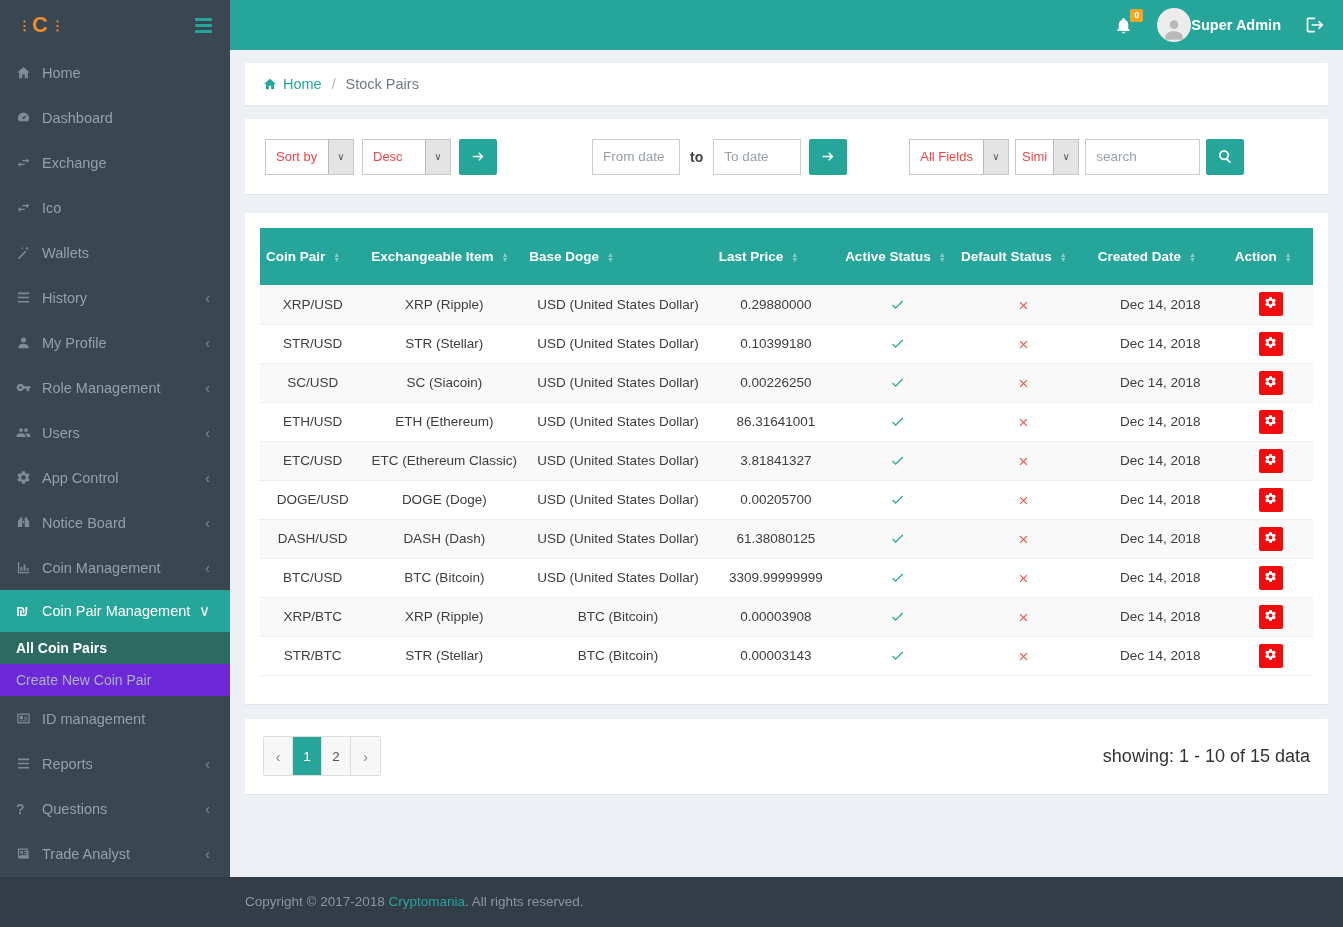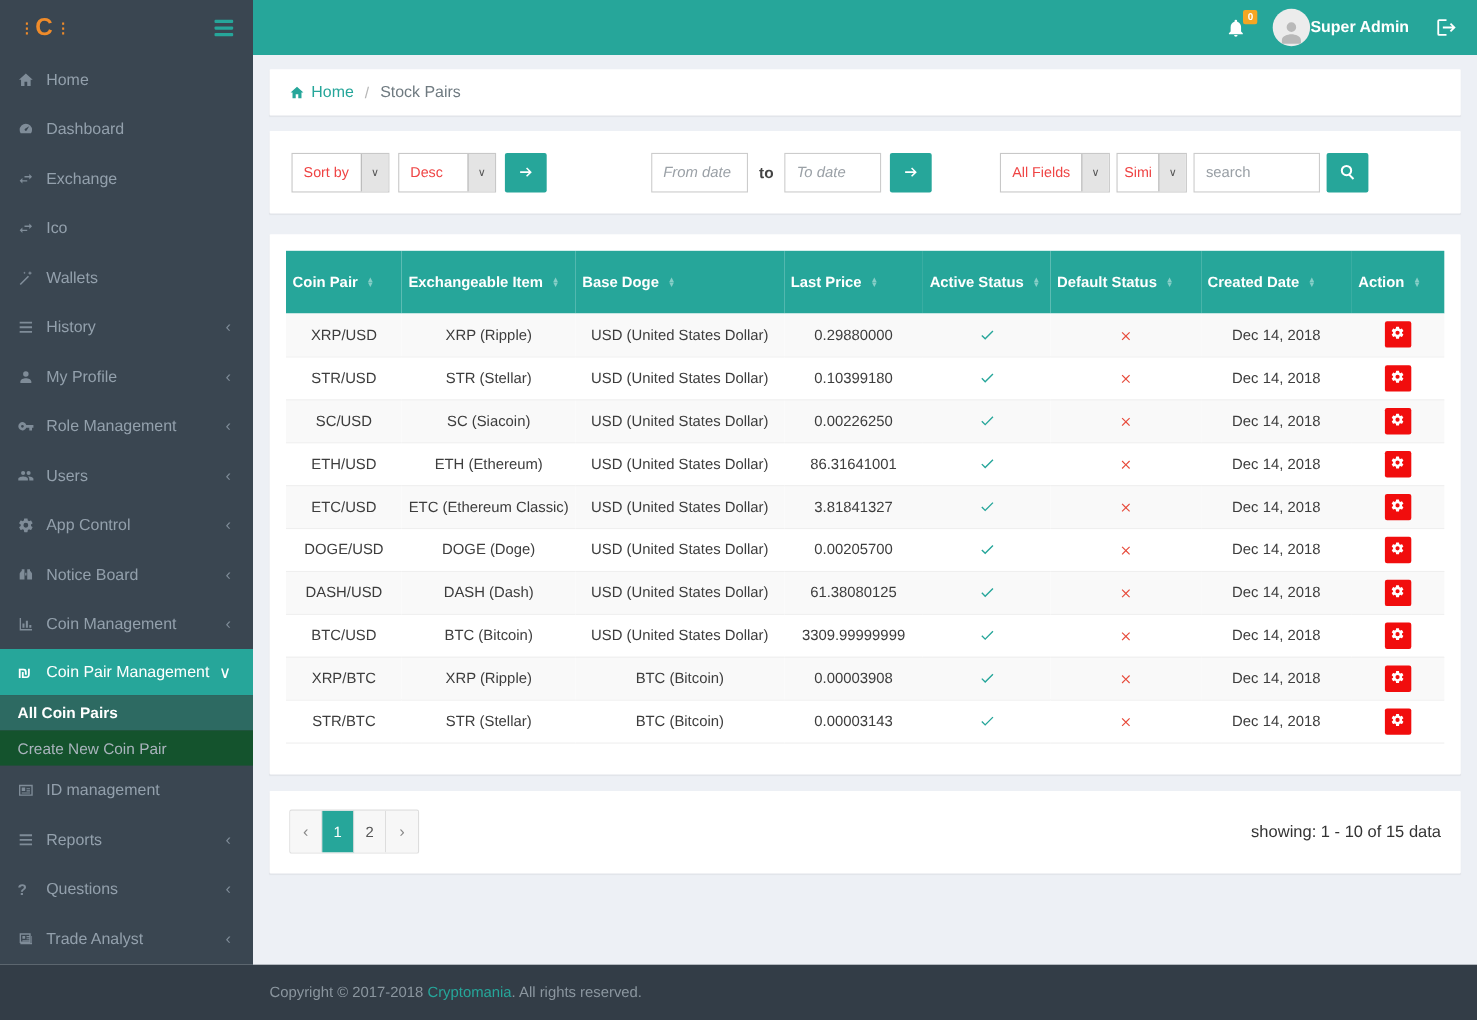--- a/index.html
+++ b/index.html
@@ -18,21 +18,21 @@
   .hamburger{display:flex; flex-direction:column; gap:3px; cursor:pointer;}
   .hamburger i{display:block; width:17px; height:3px; background:var(--accent); border-radius:1px;}
   .nav-item{height:45px; display:flex; align-items:center; padding:0 16px; color:#93a0ac; font-size:14.5px; cursor:pointer;}
   .nav-item .nav-icon{width:26px; display:inline-flex; align-items:center; color:#7f8c98; font-size:14px;}
   .nav-item .nav-icon svg{width:15px; height:15px; fill:currentColor;}
   .nav-item .nav-label{flex:1;}
   .nav-caret{color:#7f8c98; font-size:15px; padding-right:4px;}
   .nav-item.active{background:var(--accent); color:#fff;}
   .nav-item.active .nav-icon,.nav-item.active .nav-caret{color:#fff;}
   .nav-item.active{height:42px;}
-  .nav-sub{height:32px; line-height:32px; padding:0 16px; background:#14532d; color:#aab4bd; font-size:14px; cursor:pointer;}
+  .nav-sub{height:32px; line-height:32px; padding:0 16px; background:#6d28d9; color:#aab4bd; font-size:14px; cursor:pointer;}
   .nav-sub.sub-active{background:var(--accent-dark); color:#fff; font-weight:bold;}
   .txt-icon{font-weight:bold; font-size:14px;}
 
   
   .topbar{position:absolute; left:230px; top:0; right:0; height:50px; background:var(--accent); display:flex; align-items:center; justify-content:flex-end; padding:0 18px; z-index:2;}
   .topbar-right{display:flex; align-items:center; gap:24px;}
   .bell-wrap{position:relative; cursor:pointer;}
   .bell-wrap svg{width:19px; height:19px; fill:#fff; display:block;}
   .badge{position:absolute; top:-7px; right:-10px; background:var(--badge); color:#fff; font-size:9px; font-weight:bold; padding:2px 4px; border-radius:2px; line-height:1;}
   .user-wrap{display:flex; align-items:center; cursor:pointer;}
@@ -53,21 +53,21 @@
 
   .filter-card{height:75px; display:flex; align-items:center; padding:0 20px; margin-bottom:19px;}
   .fgroup{display:flex; align-items:center; gap:8px;}
   .fgroup + .fgroup{margin-left:95px;}
   .fgroup.g3{margin-left:62px; gap:6px;}
   .fake-select{height:36px; border:1px solid #c8c8c8; display:flex; align-items:stretch; background:#fff; cursor:pointer;}
   .fs-label{display:flex; align-items:center; padding:0 10px; font-size:13px; color:#ef4444; min-width:54px;}
   .fs-arrow{width:25px; background:#e4e4e4; border-left:1px solid #b9b9b9; display:flex; align-items:center; justify-content:center; color:#555; font-size:10px;}
   .t-input{height:36px; border:1px solid #ccc; padding:0 10px; font-size:13.5px; color:#333; font-family:"Liberation Sans",sans-serif; outline:none;}
   .t-input::placeholder{color:#9aa0a6;}
-  .input-from,.input-to{width:88px;font-style:italic;}
+  .input-from,.input-to{width:88px;}
   .input-search{width:115px;}
   .to-label{color:#444; font-weight:bold; font-size:14px; margin:0 2px;}
   .teal-btn{width:38px; height:36px; background:var(--accent); border:none; border-radius:2px; display:flex; align-items:center; justify-content:center; cursor:pointer;}
   .teal-btn svg{width:17px; height:17px; fill:#fff;}
   .sel-sort .fs-label{min-width:62px;}
   .sel-order .fs-label{min-width:62px;}
   .sel-fields .fs-label{min-width:50px;}
   .sel-sim .fs-label{min-width:26px; padding:0 6px;}
 
   .table-card{padding:15px 15px 28px 15px; margin-bottom:15px;}
@@ -82,21 +82,21 @@
   .cross svg{width:13px; height:13px; fill:var(--danger); vertical-align:middle;}
   .gear-btn{width:24px; height:24px; background:var(--action); border:none; border-radius:2px; display:inline-flex; align-items:center; justify-content:center; cursor:pointer;}
   .gear-btn svg{width:13px; height:13px; fill:#fff;}
 
   .pagination-card{height:75px; display:flex; align-items:center; justify-content:space-between; padding:0 18px;}
   .pager{display:flex; border:1px solid #ddd; border-radius:2px; overflow:hidden;}
   .page-btn{min-width:29px; height:38px; display:flex; align-items:center; justify-content:center; background:#f7f7f7; border-right:1px solid #ddd; color:#555; font-size:13.5px; cursor:pointer; padding:0 8px;}
   .page-btn:last-child{border-right:none;}
   .page-btn.arrow{color:#888; font-size:15px;}
   .page-btn.current{background:var(--accent); color:#fff;}
-  .showing{color:#333; font-size:15px;}
+  .showing{color:#333; font-size:18px;}
 
   .footer{position:absolute; left:0; bottom:0; width:100%; height:50px; background:var(--footer); color:#8b969f; font-size:13.5px; line-height:50px; padding-left:245px; z-index:4;}
   .footer .brand{color:var(--accent);}
 </style>
 </head>
 <body>
 
 <aside class="sidebar">
   <div class="sidebar-header">
     <div class="logo">

